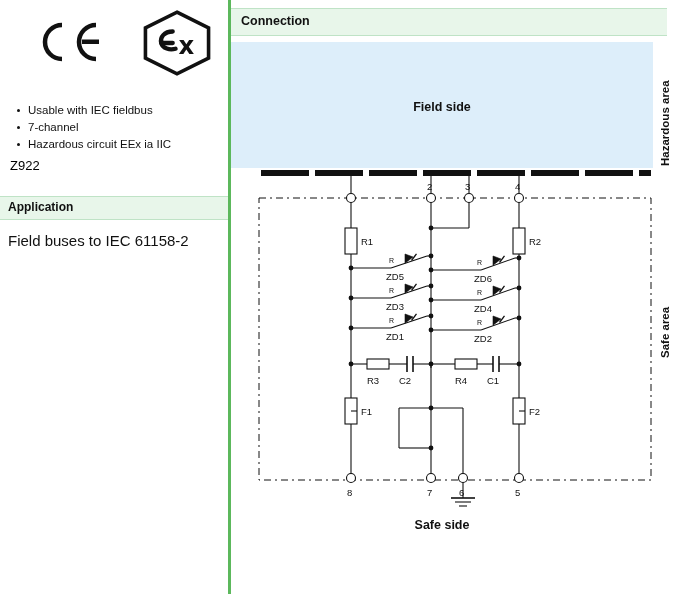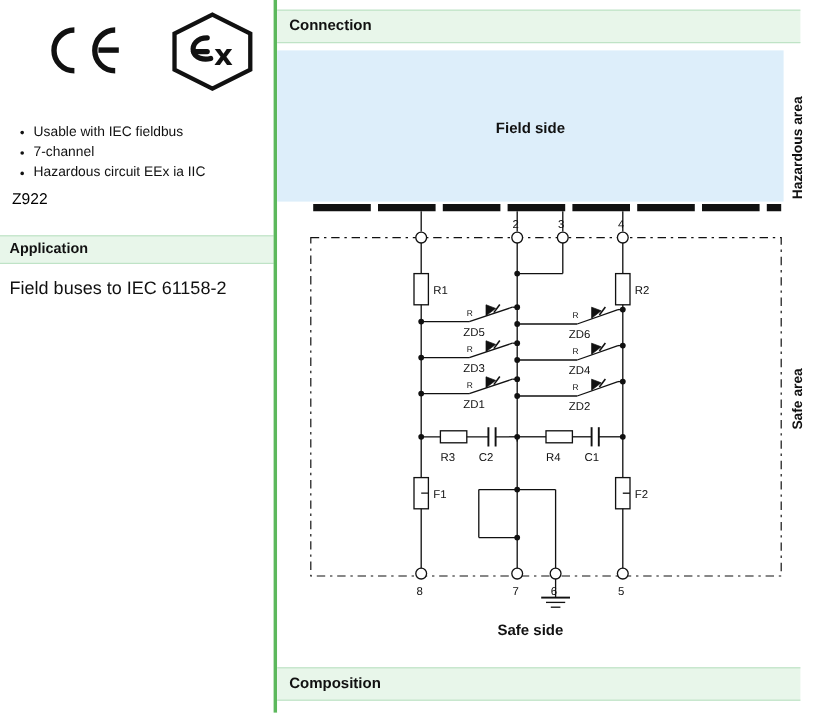--- a/index.html
+++ b/index.html
@@ -343,17 +343,14 @@
 
         <text x="136" y="216" font-size="9.5">R3</text>
         <text x="168" y="216" font-size="9.5">C2</text>
         <text x="224" y="216" font-size="9.5">R4</text>
         <text x="256" y="216" font-size="9.5">C1</text>
       </g>
     </svg>
 
     <div class="hostside">Safe side</div>
 
-    <div class="sec" id="sec-composition">
-      <span class="t">Composition</span>
-    </div>
   </div>
 </div>
 
 </body></html>

